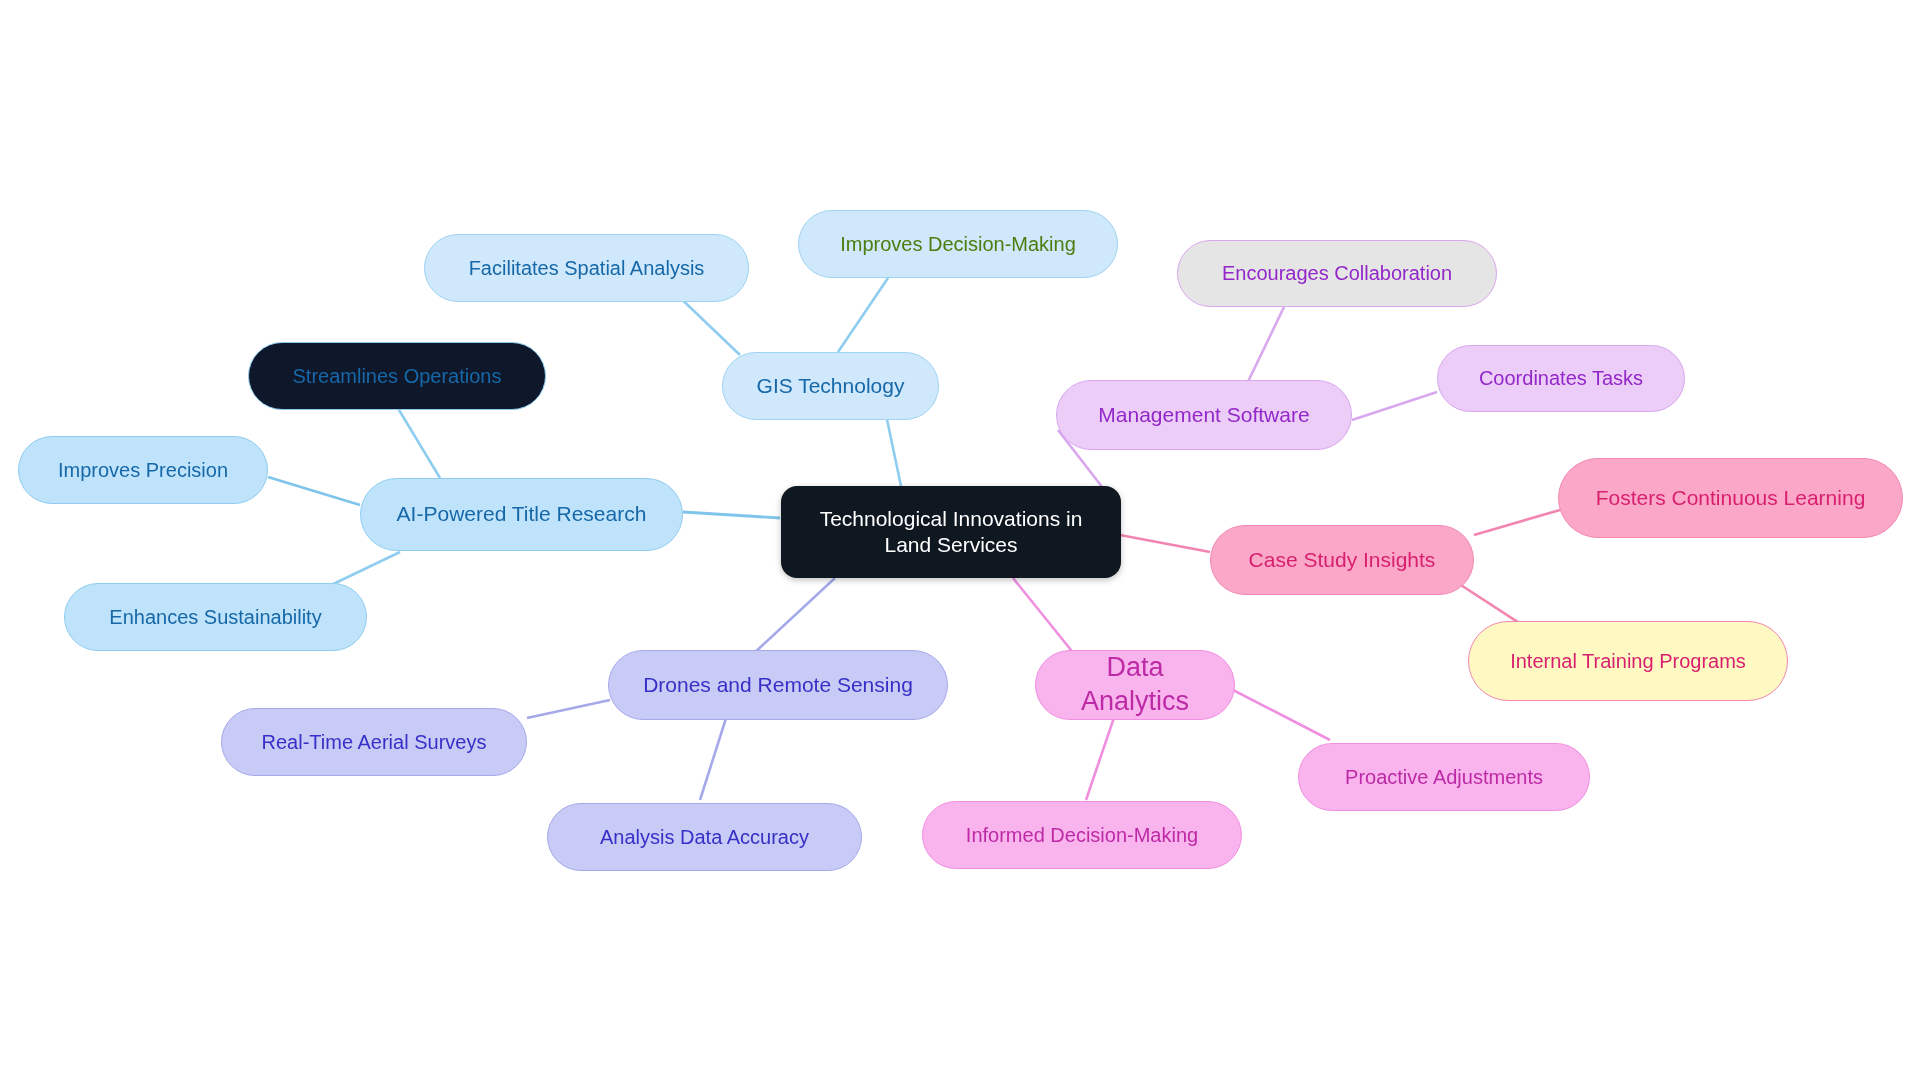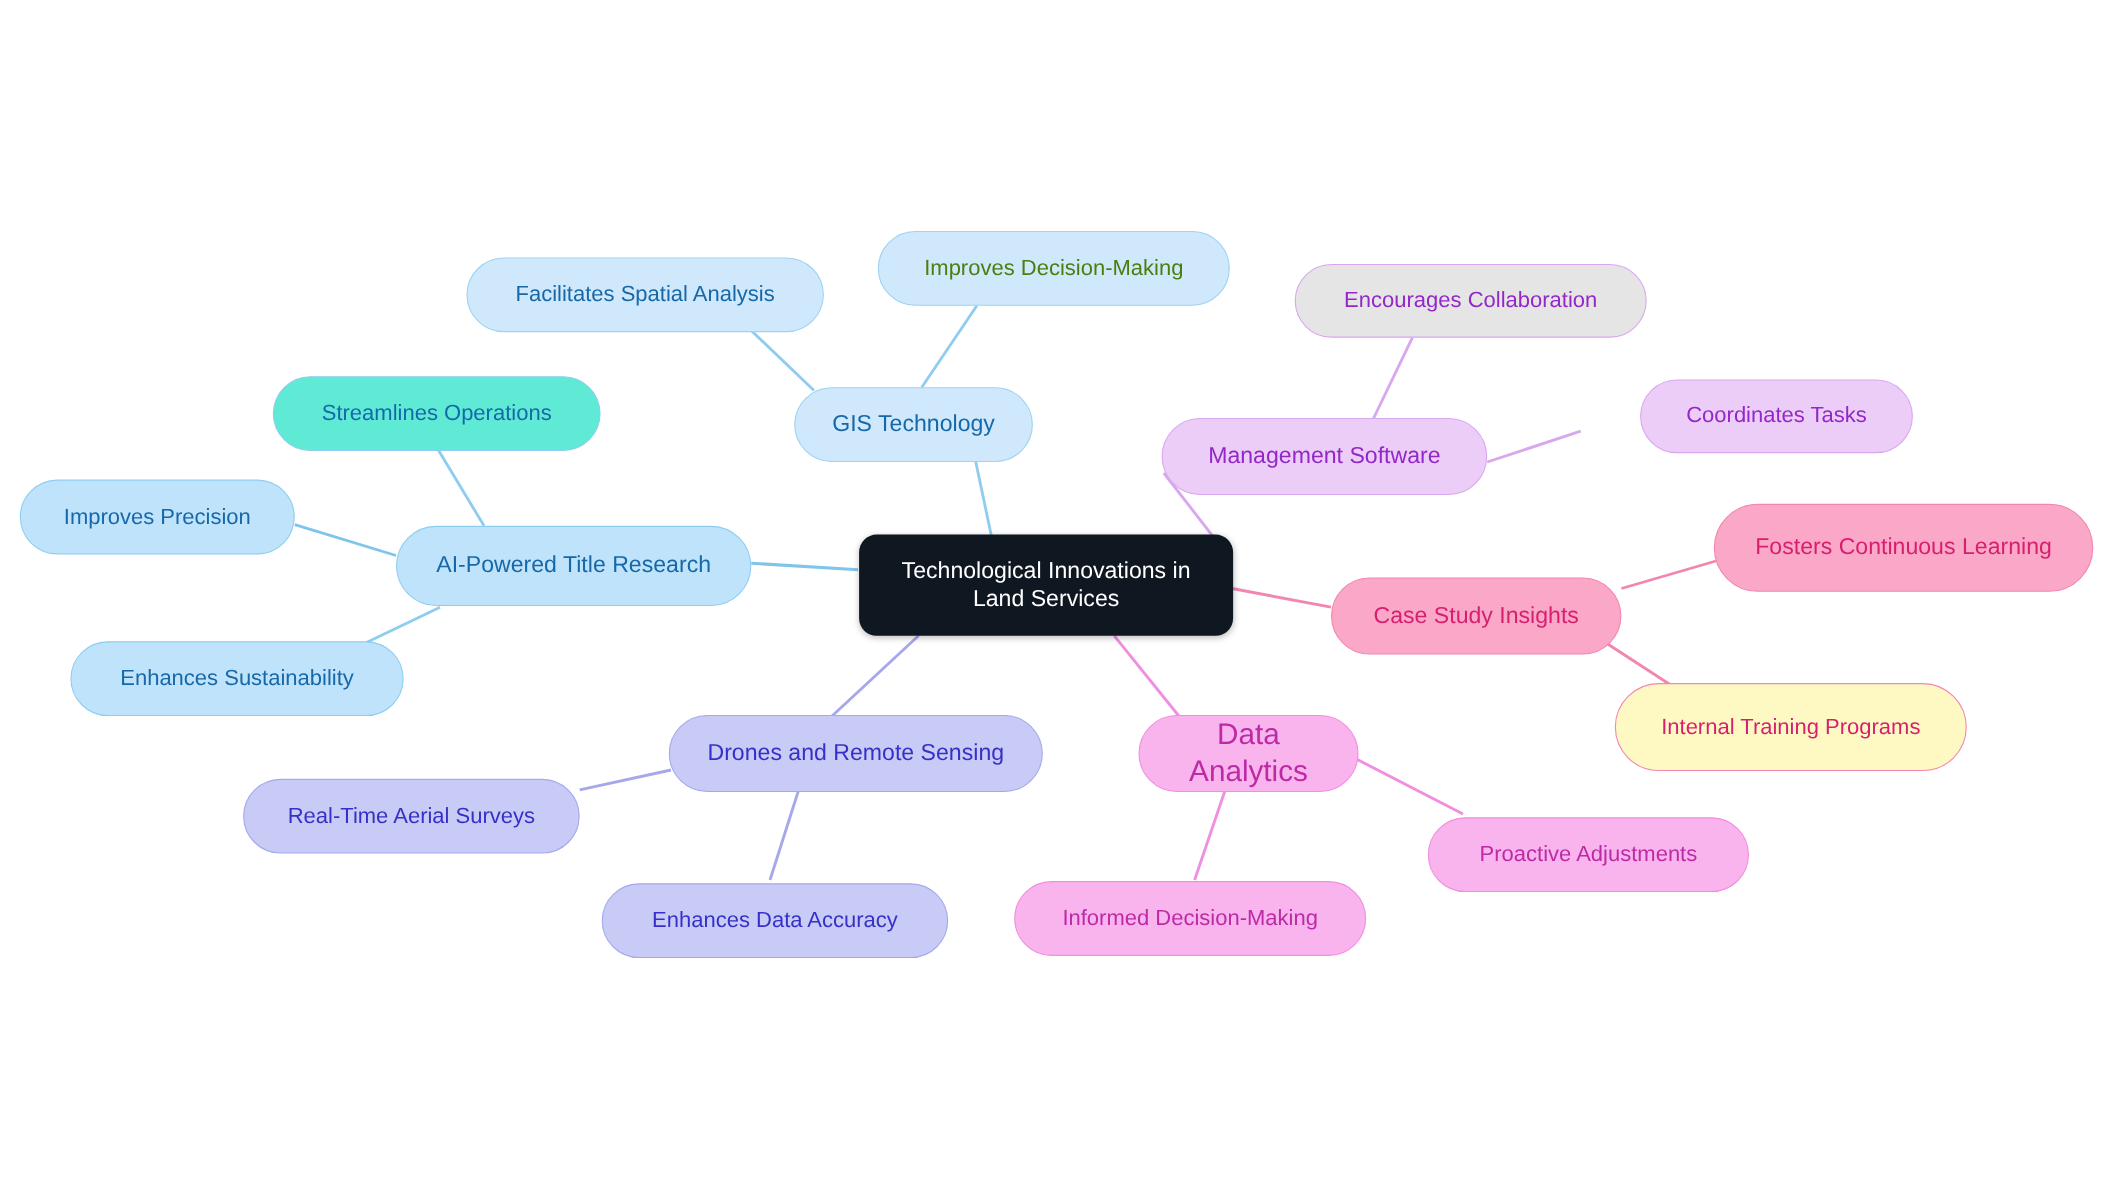--- a/index.html
+++ b/index.html
@@ -90,21 +90,21 @@
   </div>
 
   <div class="node" style="left:18px; top:436px; width:250px; height:68px; background:#bfe3fb; border-color:#8fcdf0; color:#1668a8; font-size:20px;">
     <span class="node-label">Improves Precision</span>
   </div>
 
   <div class="node" style="left:360px; top:478px; width:323px; height:73px; background:#bfe3fb; border-color:#8fcdf0; color:#1668a8; font-size:21px;">
     <span class="node-label">AI-Powered Title Research</span>
   </div>
 
-  <div class="node" style="left:248px; top:342px; width:298px; height:68px; background:#5eead4; border-color:#8fcdf0; color:#1668a8; font-size:20px;">
+  <div class="node" style="left:248px; top:342px; width:298px; height:68px; background:#0f172a; border-color:#8fcdf0; color:#1668a8; font-size:20px;">
     <span class="node-label">Streamlines Operations</span>
   </div>
 
   <div class="node" style="left:64px; top:583px; width:303px; height:68px; background:#bfe3fb; border-color:#8fcdf0; color:#1668a8; font-size:20px;">
     <span class="node-label">Enhances Sustainability</span>
   </div>
 
   <div class="node" style="left:722px; top:352px; width:217px; height:68px; background:#cfe8fb; border-color:#9ed3f2; color:#1668a8; font-size:21px;">
     <span class="node-label">GIS Technology</span>
   </div>
@@ -118,21 +118,21 @@
   </div>
 
   <div class="node" style="left:1056px; top:380px; width:296px; height:70px; background:#eccdf7; border-color:#d9a7ee; color:#9327c9; font-size:21px;">
     <span class="node-label">Management Software</span>
   </div>
 
   <div class="node" style="left:1177px; top:240px; width:320px; height:67px; background:#e5e5e5; border-color:#d9a7ee; color:#9327c9; font-size:20px;">
     <span class="node-label">Encourages Collaboration</span>
   </div>
 
-  <div class="node" style="left:1491px; top:345px; width:248px; height:67px; background:#eccdf7; border-color:#d9a7ee; color:#9327c9; font-size:20px;text-align:center;">
+  <div class="node" style="left:1437px; top:345px; width:248px; height:67px; background:#eccdf7; border-color:#d9a7ee; color:#9327c9; font-size:20px;text-align:center;">
     <span class="node-label">Coordinates Tasks</span>
   </div>
 
   <div class="node" style="left:1210px; top:525px; width:264px; height:70px; background:#fba8c8; border-color:#f286b1; color:#d81f6f; font-size:21px;">
     <span class="node-label">Case Study Insights</span>
   </div>
 
   <div class="node" style="left:1558px; top:458px; width:345px; height:80px; background:#fba8c8; border-color:#f286b1; color:#d81f6f; font-size:21px;">
     <span class="node-label">Fosters Continuous Learning</span>
   </div>
@@ -155,16 +155,16 @@
 
   <div class="node" style="left:608px; top:650px; width:340px; height:70px; background:#c7cbf5; border-color:#a5a9ea; color:#3730c8; font-size:21px;">
     <span class="node-label">Drones and Remote Sensing</span>
   </div>
 
   <div class="node" style="left:221px; top:708px; width:306px; height:68px; background:#c7cbf5; border-color:#a5a9ea; color:#3730c8; font-size:20px;">
     <span class="node-label">Real-Time Aerial Surveys</span>
   </div>
 
   <div class="node" style="left:547px; top:803px; width:315px; height:68px; background:#c7cbf5; border-color:#a5a9ea; color:#3730c8; font-size:20px;">
-    <span class="node-label">Enhances Data Accuracy</span>
+    <span class="node-label">Analysis Data Accuracy</span>
   </div>
 
 </div>
 
 </body></html>

